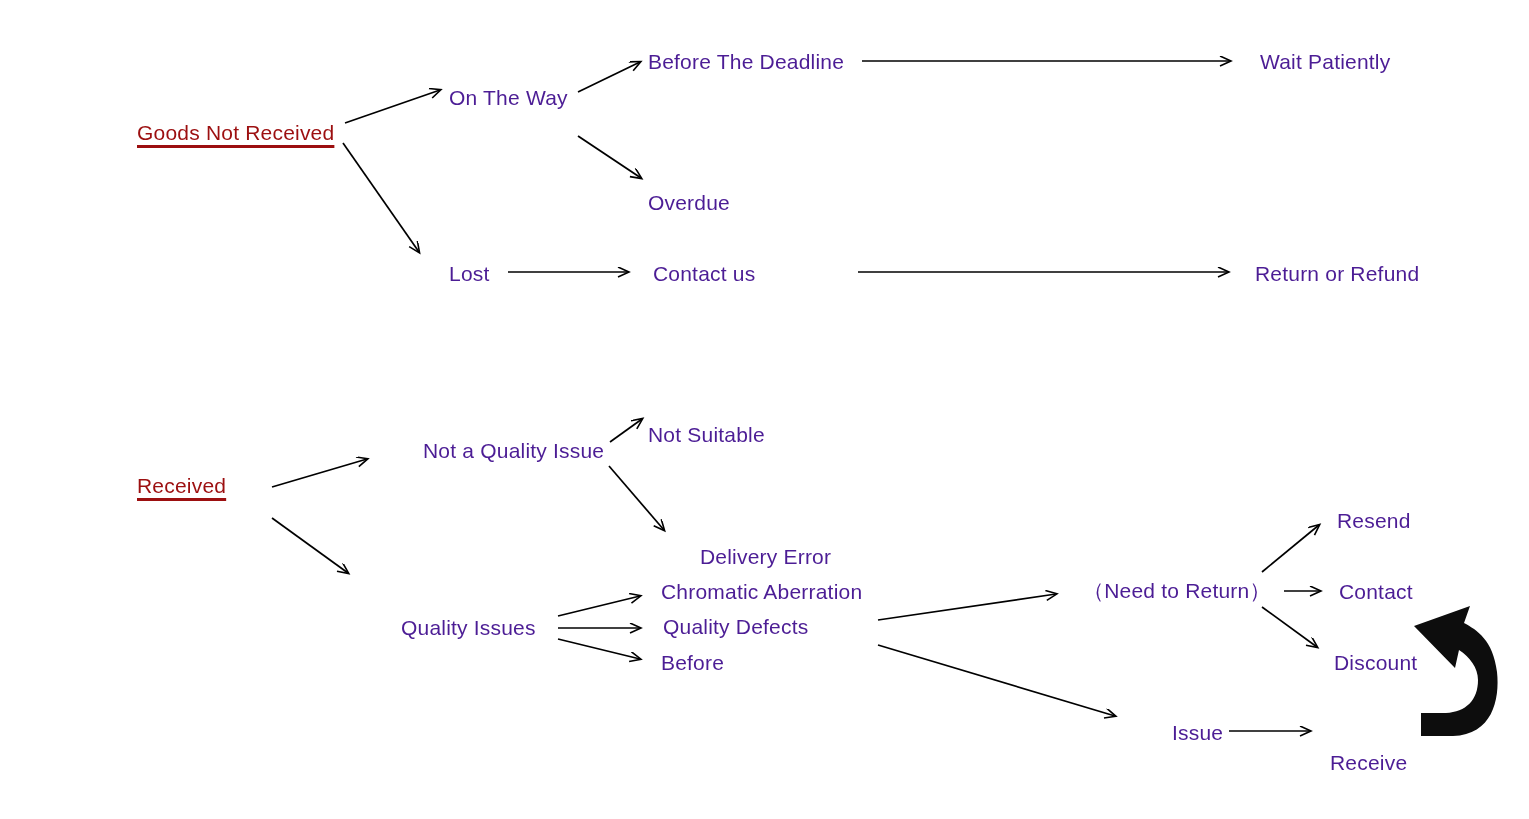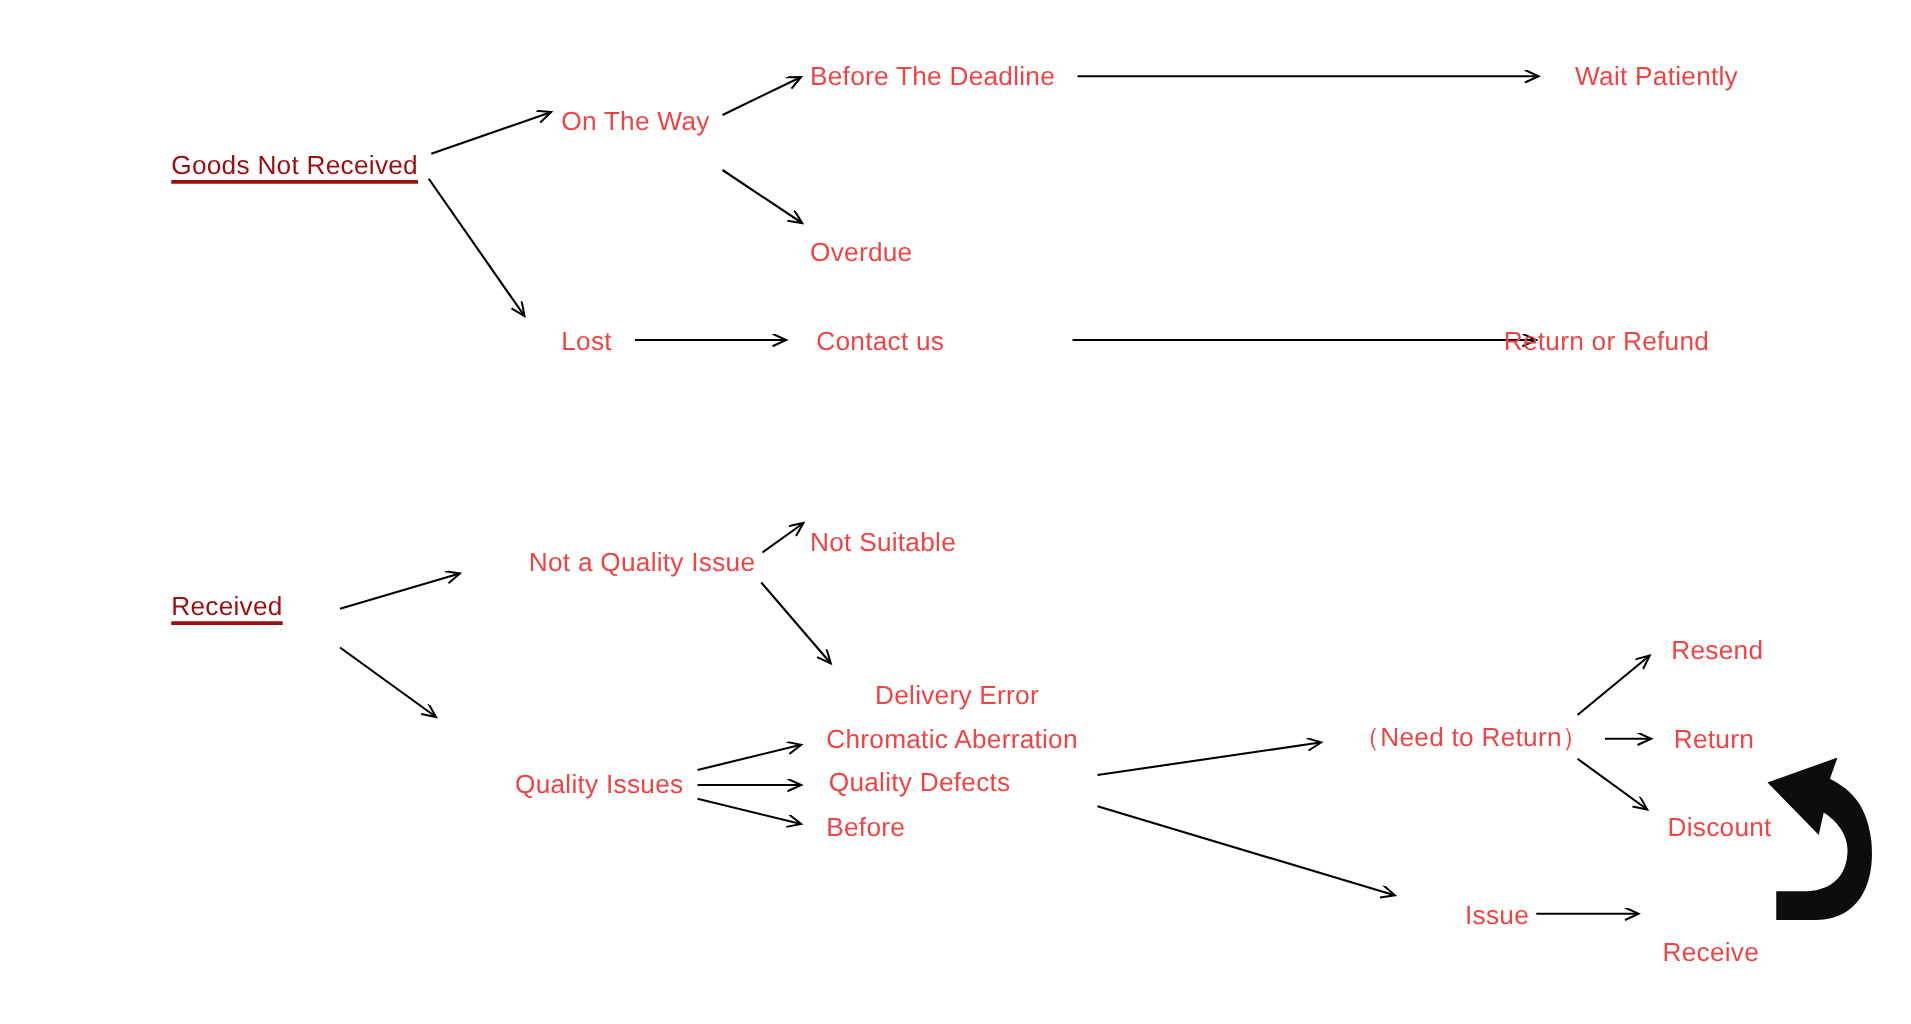--- a/index.html
+++ b/index.html
@@ -23,21 +23,21 @@
     top: 0;
     width: 1529px;
     height: 819px;
     pointer-events: none;
   }
   .node {
     position: absolute;
     white-space: nowrap;
     font-family: "Liberation Sans", sans-serif;
     font-size: 21px;
-    color: #ef4444;
+    color: #4c1d95;
     line-height: 1;
     letter-spacing: 0.2px;
   }
   .node.root {
     color: #9C0F10;
     font-weight: normal;
     text-decoration: underline;
     text-decoration-thickness: 3px;
     text-underline-offset: 5px;
     font-size: 21px;
@@ -90,30 +90,30 @@
     </g>
   </svg>
 
   <div class="node root" style="left:137px; top:122px;">Goods Not Received</div>
   <div class="node" style="left:449px; top:87px;">On The Way</div>
   <div class="node" style="left:648px; top:51px;">Before The Deadline</div>
   <div class="node" style="left:1260px; top:51px;">Wait Patiently</div>
   <div class="node" style="left:648px; top:192px;">Overdue</div>
   <div class="node" style="left:449px; top:263px;">Lost</div>
   <div class="node" style="left:653px; top:263px;">Contact us</div>
-  <div class="node" style="left:1203px; top:263px;">Return or Refund</div>
+  <div class="node" style="left:1255px; top:263px;">Return or Refund</div>
 
   <div class="node root" style="left:137px; top:475px;">Received</div>
   <div class="node" style="left:423px; top:440px;">Not a Quality Issue</div>
   <div class="node" style="left:648px; top:404px;margin-top:20px;">Not Suitable</div>
   <div class="node" style="left:700px; top:546px;">Delivery Error</div>
   <div class="node" style="left:661px; top:581px;">Chromatic Aberration</div>
-  <div class="node" style="left:412px; top:617px;">Quality Issues</div>
+  <div class="node" style="left:401px; top:617px;">Quality Issues</div>
   <div class="node" style="left:663px; top:616px;text-align:right;">Quality Defects</div>
   <div class="node" style="left:661px; top:652px;">Before</div>
   <div class="node cjk" style="left:1083px; top:580px;">（Need to Return）</div>
   <div class="node" style="left:1337px; top:510px;">Resend</div>
-  <div class="node" style="left:1339px; top:581px;">Return</div>
+  <div class="node" style="left:1339px; top:581px;">Contact</div>
   <div class="node" style="left:1334px; top:652px;">Discount</div>
   <div class="node" style="left:1172px; top:722px;">Issue</div>
   <div class="node" style="left:1330px; top:752px;">Receive</div>
 
 </div>
 
 </body></html>

